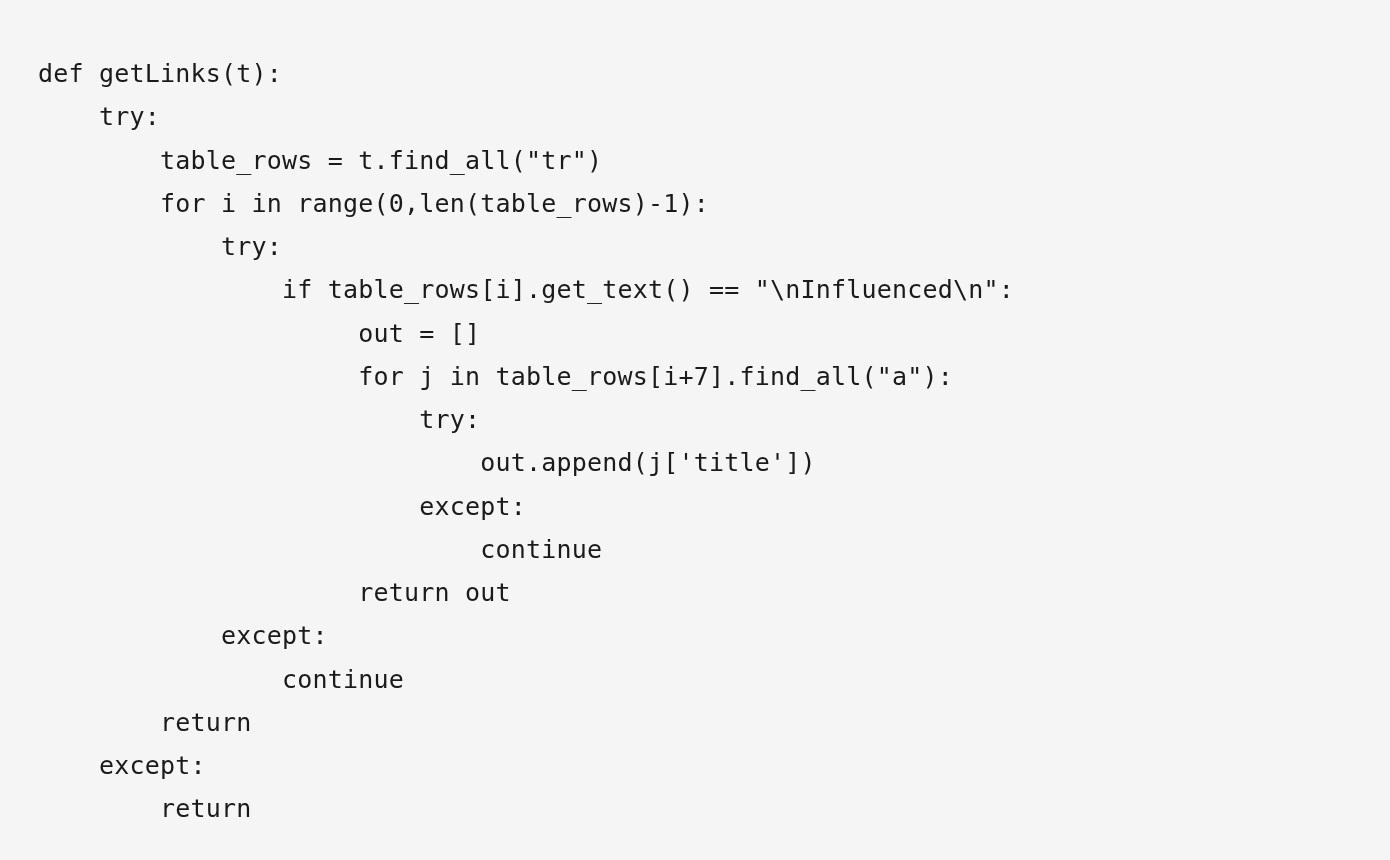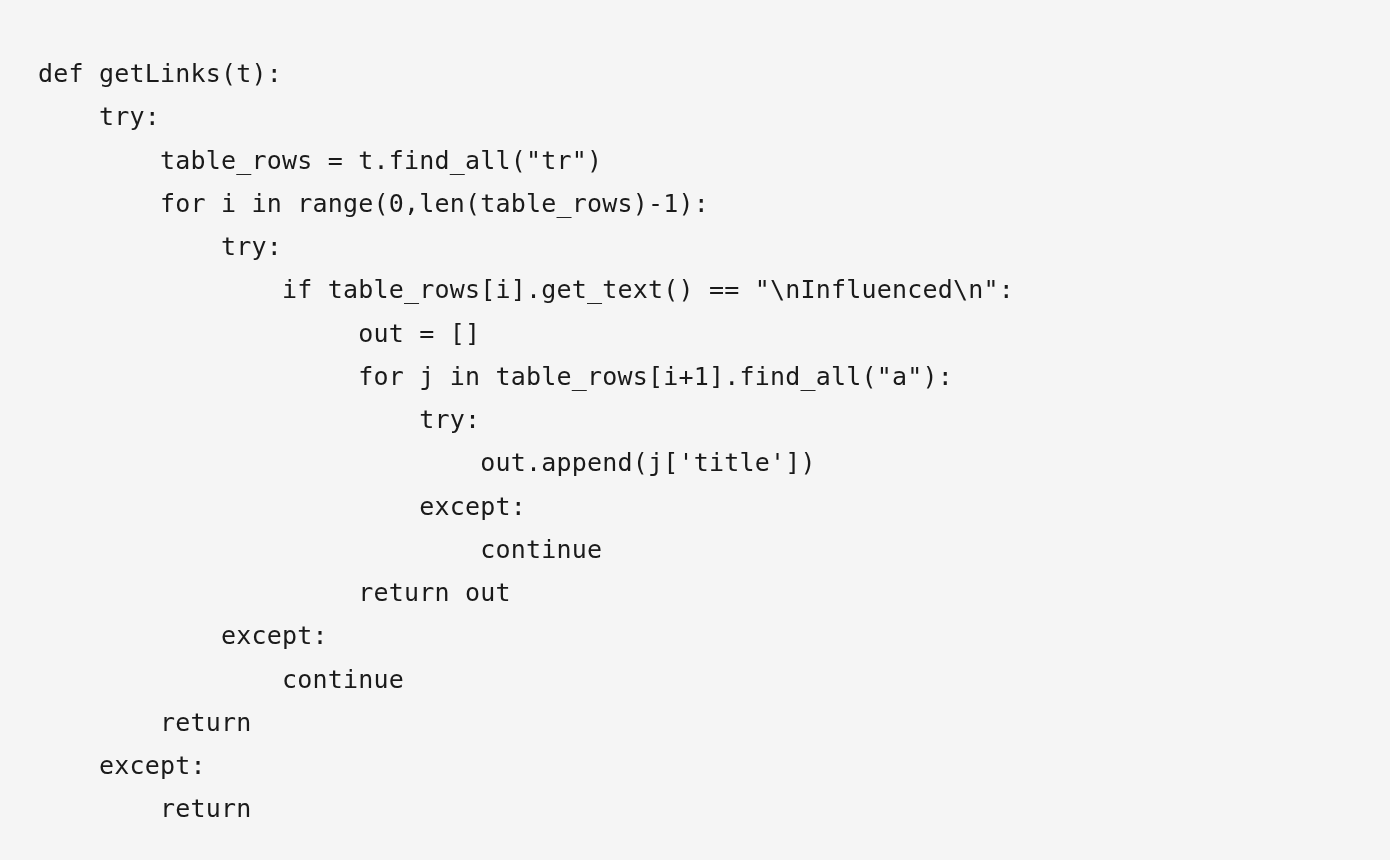--- a/index.html
+++ b/index.html
@@ -26,21 +26,21 @@
 </head>
 <body>
 
 <pre class="code-block">def getLinks(t):
     try:
         table_rows = t.find_all("tr")
         for i in range(0,len(table_rows)-1):
             try:
                 if table_rows[i].get_text() == "\nInfluenced\n":
                      out = []
-                     for j in table_rows[i+1].find_all("a"):
+                     for j in table_rows[i+7].find_all("a"):
                          try:
                              out.append(j['title'])
                          except:
                              continue
                      return out
             except:
                 continue
         return
     except:
         return</pre>

